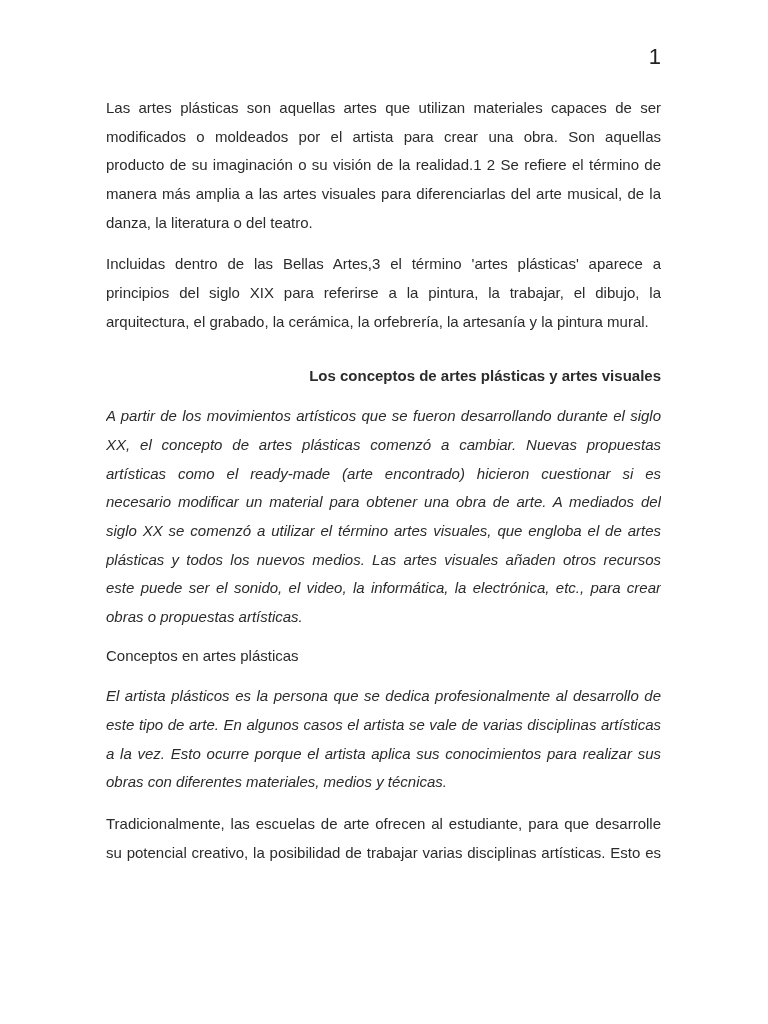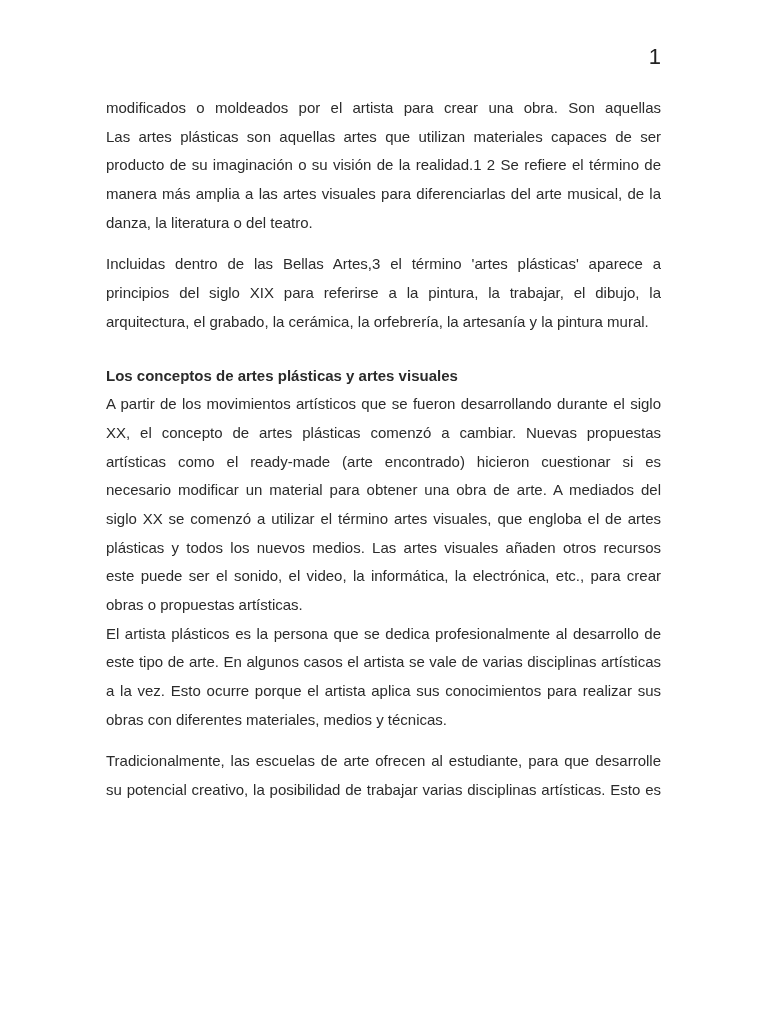--- a/index.html
+++ b/index.html
@@ -37,63 +37,65 @@
     font-size: 15px;
     line-height: 28.7px;
     letter-spacing: 0.2px;
     white-space: nowrap;
   }
   .doc-body .block { margin-top: 13px; }
   .doc-body .block:first-child { margin-top: 25px; }
   .doc-body .heading-block {
     margin-top: 25px;
     font-weight: bold;
+    text-align: right;
   }
   .doc-body .subheading-block { margin-top: 10px; }
-  .doc-body .block.attached { margin-top: 0; }
+  .doc-body .block.attached { margin-top: 12px; font-style: italic; }
   .para .ln {
     height: 28.7px;
     line-height: 28.7px;
     text-align: justify;
     text-align-last: justify;
     overflow: hidden;
   }
   .para .ln.last {
     text-align-last: left;
   }
 </style>
 </head>
 <body>
 
 <div class="page">
   <div class="page-number">1</div>
   <div class="doc-body">
       <div class="block para">
+        <div class="ln">Las artes plásticas son aquellas artes que utilizan materiales capaces de ser</div>
         <div class="ln">modificados o moldeados por el artista para crear una obra. Son aquellas</div>
-        <div class="ln">Las artes plásticas son aquellas artes que utilizan materiales capaces de ser</div>
         <div class="ln">producto de su imaginación o su visión de la realidad.1 2 Se refiere el término de</div>
         <div class="ln">manera más amplia a las artes visuales para diferenciarlas del arte musical, de la</div>
         <div class="ln last">danza, la literatura o del teatro.</div>
       </div>
       <div class="block para">
         <div class="ln">Incluidas dentro de las Bellas Artes,3 el término 'artes plásticas' aparece a</div>
         <div class="ln">principios del siglo XIX para referirse a la pintura, la trabajar, el dibujo, la</div>
         <div class="ln last">arquitectura, el grabado, la cerámica, la orfebrería, la artesanía y la pintura mural.</div>
       </div>
       <div class="block heading-block">Los conceptos de artes plásticas y artes visuales</div>
       <div class="block para attached">
         <div class="ln">A partir de los movimientos artísticos que se fueron desarrollando durante el siglo</div>
         <div class="ln">XX, el concepto de artes plásticas comenzó a cambiar. Nuevas propuestas</div>
         <div class="ln">artísticas como el ready-made (arte encontrado) hicieron cuestionar si es</div>
         <div class="ln">necesario modificar un material para obtener una obra de arte. A mediados del</div>
         <div class="ln">siglo XX se comenzó a utilizar el término artes visuales, que engloba el de artes</div>
         <div class="ln">plásticas y todos los nuevos medios. Las artes visuales añaden otros recursos</div>
         <div class="ln">este puede ser el sonido, el video, la informática, la electrónica, etc., para crear</div>
         <div class="ln last">obras o propuestas artísticas.</div>
       </div>
+      <div class="block subheading-block">Conceptos en artes plásticas</div>
       <div class="block para attached">
         <div class="ln">El artista plásticos es la persona que se dedica profesionalmente al desarrollo de</div>
         <div class="ln">este tipo de arte. En algunos casos el artista se vale de varias disciplinas artísticas</div>
         <div class="ln">a la vez. Esto ocurre porque el artista aplica sus conocimientos para realizar sus</div>
         <div class="ln last">obras con diferentes materiales, medios y técnicas.</div>
       </div>
       <div class="block para">
         <div class="ln">Tradicionalmente, las escuelas de arte ofrecen al estudiante, para que desarrolle</div>
         <div class="ln">su potencial creativo, la posibilidad de trabajar varias disciplinas artísticas. Esto es</div>
       </div>

